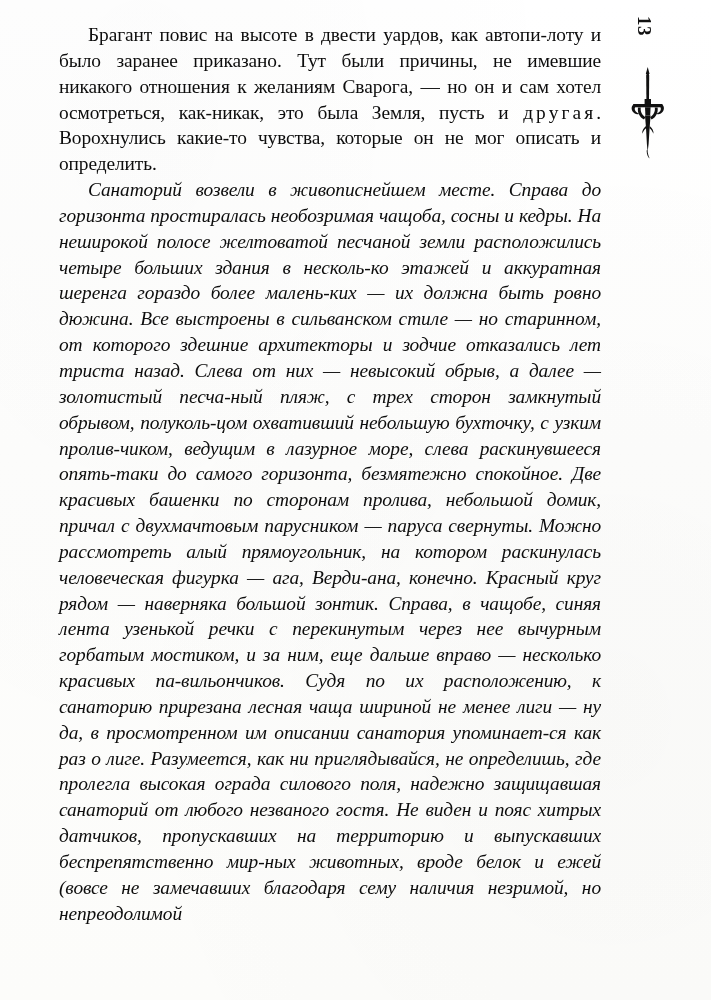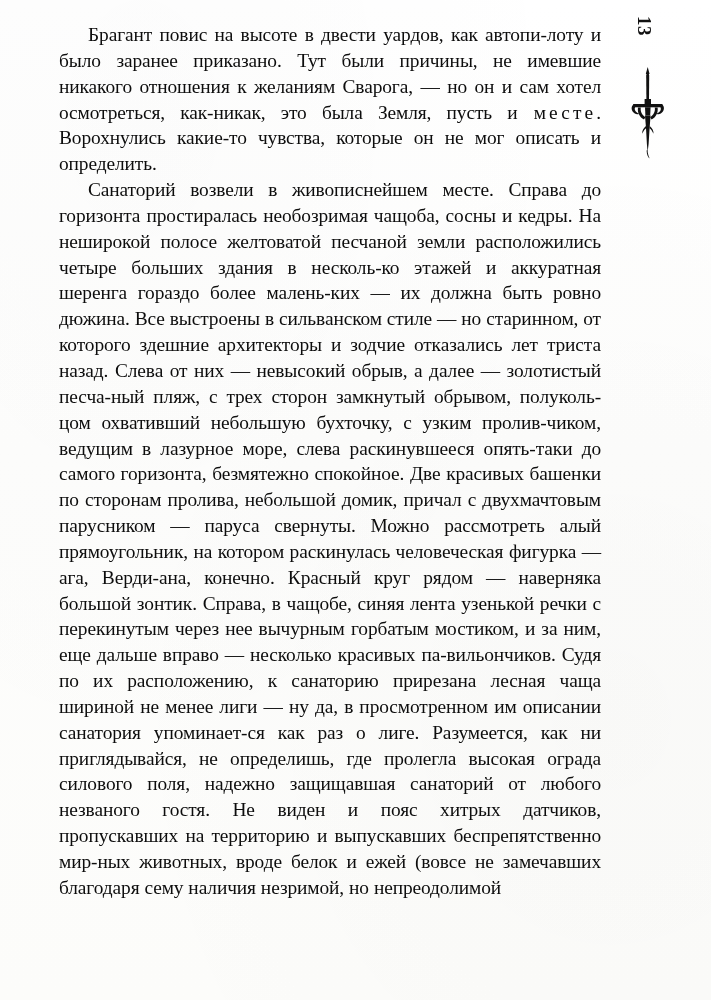--- a/index.html
+++ b/index.html
@@ -52,20 +52,21 @@
     line-height: 25.85px;
     letter-spacing: -0.1px;
     word-spacing: 0.2px;
     text-indent: 29px;
     hyphens: manual;
     -webkit-hyphens: manual;
   }
 
   .para + .para {
     margin-top: 0;
+    font-style: italic;
   }
 
   
   .spaced {
     letter-spacing: 3.1px;
     padding-left: 1px;
   }
 
   
   #running-head-block {
@@ -105,21 +106,21 @@
     height: 96px;
   }
 </style>
 </head>
 <body style="color: rgb(13, 13, 13);">
 
 <div id="page-sheet" style="background: rgb(253, 253, 252);">
 
   <div id="text-column">
 
-    <p class="para" id="paragraph-1">Брагант повис на высоте в двести уардов, как автопи-лоту и было заранее приказано. Тут были причины, не имевшие никакого отношения к желаниям Сварога, — но он и сам хотел осмотреться, как-никак, это была Земля, пусть и <span class="spaced">месте</span>. Ворохнулись какие-то чувства, которые он не мог описать и определить.</p>
+    <p class="para" id="paragraph-1">Брагант повис на высоте в двести уардов, как автопи-лоту и было заранее приказано. Тут были причины, не имевшие никакого отношения к желаниям Сварога, — но он и сам хотел осмотреться, как-никак, это была Земля, пусть и <span class="spaced">другая</span>. Ворохнулись какие-то чувства, которые он не мог описать и определить.</p>
     <p class="para" id="paragraph-2">Санаторий возвели в живописнейшем месте. Справа до горизонта простиралась необозримая чащоба, сосны и кедры. На неширокой полосе желтоватой песчаной земли расположились четыре больших здания в несколь-ко этажей и аккуратная шеренга гораздо более малень-ких — их должна быть ровно дюжина. Все выстроены в сильванском стиле — но старинном, от которого здешние архитекторы и зодчие отказались лет триста назад. Слева от них — невысокий обрыв, а далее — золотистый песча-ный пляж, с трех сторон замкнутый обрывом, полуколь-цом охвативший небольшую бухточку, с узким пролив-чиком, ведущим в лазурное море, слева раскинувшееся опять-таки до самого горизонта, безмятежно спокойное. Две красивых башенки по сторонам пролива, небольшой домик, причал с двухмачтовым парусником — паруса свернуты. Можно рассмотреть алый прямоугольник, на котором раскинулась человеческая фигурка — ага, Верди-ана, конечно. Красный круг рядом — наверняка большой зонтик. Справа, в чащобе, синяя лента узенькой речки с перекинутым через нее вычурным горбатым мостиком, и за ним, еще дальше вправо — несколько красивых па-вильончиков. Судя по их расположению, к санаторию прирезана лесная чаща шириной не менее лиги — ну да, в просмотренном им описании санатория упоминает-ся как раз о лиге. Разумеется, как ни приглядывайся, не определишь, где пролегла высокая ограда силового поля, надежно защищавшая санаторий от любого незваного гостя. Не виден и пояс хитрых датчиков, пропускавших на территорию и выпускавших беспрепятственно мир-ных животных, вроде белок и ежей (вовсе не замечавших благодаря сему наличия незримой, но непреодолимой</p>
 
   </div>
 
   <div id="running-head-block">
 
     <div id="folio">13</div>
 
     <div id="ornament">
       <svg viewBox="0 0 36 96" xmlns="http://www.w3.org/2000/svg" aria-hidden="true">

